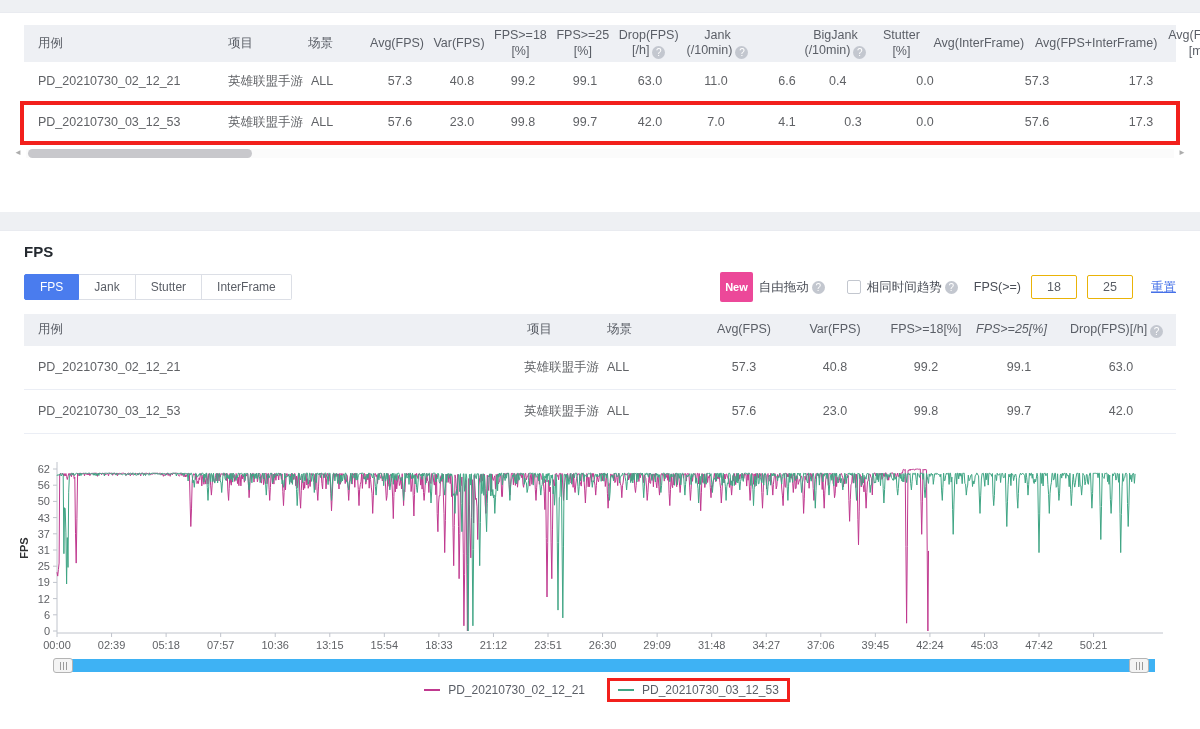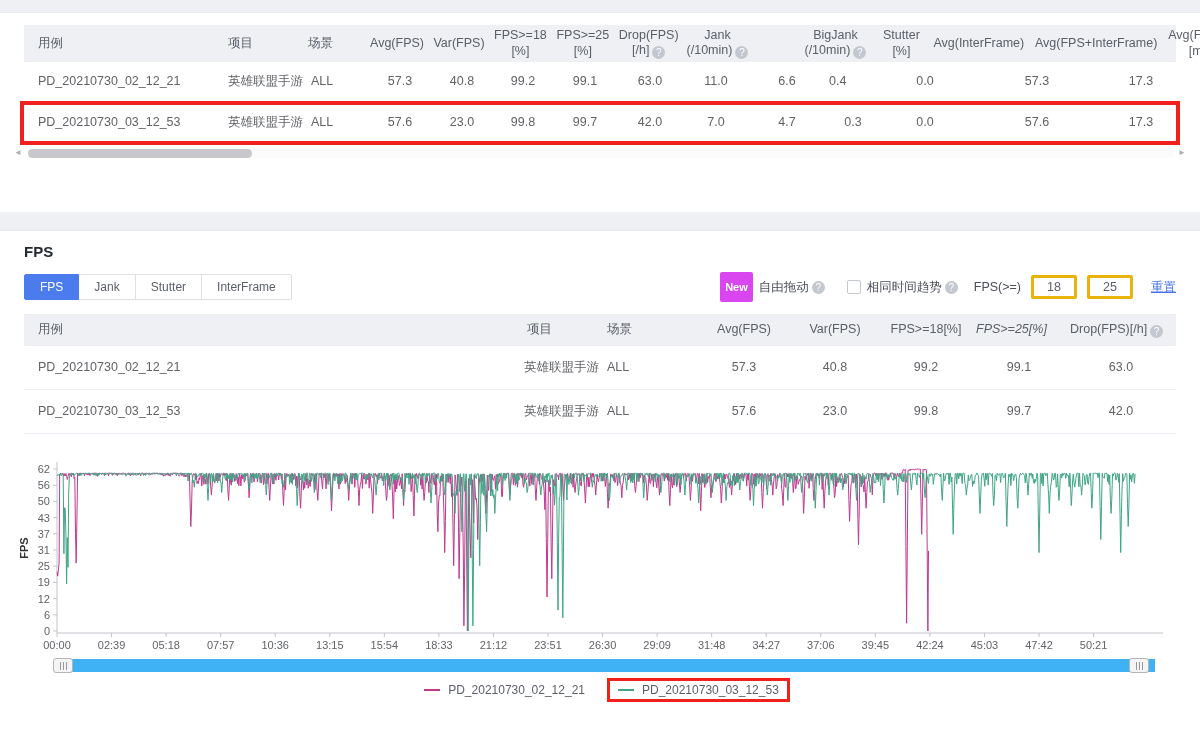--- a/index.html
+++ b/index.html
@@ -32,23 +32,23 @@
   .s-thumb { position:absolute; left:2px; top:0; width:224px; height:9px; background:#c8c8cc; border-radius:5px; cursor:pointer; }
   
   .subtitle { margin:12px 24px 0 24px; font-size:15px; font-weight:bold; color:#24292f; }
   .controls-row { margin:12px 24px 0 24px; display:flex; justify-content:space-between; align-items:center; }
   .tabs { display:flex; }
   .tab { height:26px; line-height:24px; padding:0 15px; border:1px solid #dcdfe6; border-left-width:0; font-size:12px; color:#5a5e66; background:#fff; cursor:pointer; }
   .tab:first-child { border-left-width:1px; border-radius:2px 0 0 2px; }
   .tab:last-child { border-radius:0 2px 2px 0; }
   .tab.active { background:#4a7cee; border-color:#4a7cee; color:#fff; }
   .right-controls { display:flex; align-items:center; font-size:12.5px; color:#4a4e57; }
-  .new-badge { background:#d946ef; color:#fff; font-size:11px; font-weight:bold; border-radius:2px; padding:9px 5px; margin-right:6px; }
+  .new-badge { background:#ec4899; color:#fff; font-size:11px; font-weight:bold; border-radius:2px; padding:9px 5px; margin-right:6px; }
   .checkbox { width:14px; height:14px; border:1px solid #c3c7cf; border-radius:2px; background:#fff; margin:0 6px 0 22px; cursor:pointer; }
-  .thr-input { width:46px; height:24px; border:3px solid #eab308; border-radius:2px; text-align:center; font-size:12.5px; color:#5a5e66; margin-left:10px; outline:none; font-family:inherit; }
+  .thr-input { width:46px; height:24px; border:1px solid #eab308; border-radius:2px; text-align:center; font-size:12.5px; color:#5a5e66; margin-left:10px; outline:none; font-family:inherit; }
   .reset-link { color:#4671e8; font-size:12.5px; margin-left:18px; text-decoration:underline; cursor:pointer; }
   .ctl-label { margin-left:16px; }
   
   .chart-wrap { margin:14px 0 0 16px; }
   
   .slider { position:relative; margin:2px 16px 0 16px; height:15px; }
   .sl-track { position:absolute; left:41px; width:1098px; top:1px; height:13px; background:#3eb2f4; }
   .sl-handle { position:absolute; top:0; width:20px; height:15px; border:1px solid #b4b4b4; border-radius:3px;
     background:#f4f4f4; cursor:ew-resize; z-index:2; }
   .sl-handle::after { content:""; position:absolute; left:6px; top:3px; width:8px; height:8px;
@@ -102,21 +102,21 @@
       <div class="t-row row-red">
         <div class="t-cell first" style="flex: 1 0 200px; text-align: left;">PD_20210730_03_12_53</div>
         <div class="t-cell" style="flex: 0 0 80px; text-align: left;">英雄联盟手游</div>
         <div class="t-cell" style="flex: 0 0 62px; text-align: left;">ALL</div>
         <div class="t-cell" style="flex: 0 0 62px; text-align: center;">57.6</div>
         <div class="t-cell" style="flex: 0 0 62px; text-align: center;">23.0</div>
         <div class="t-cell" style="flex: 0 0 60px; text-align: center;">99.8</div>
         <div class="t-cell" style="flex: 0 0 64px; text-align: center;">99.7</div>
         <div class="t-cell" style="flex: 0 0 66px; text-align: center;">42.0</div>
         <div class="t-cell" style="flex: 0 0 66px; text-align: center;">7.0</div>
-        <div class="t-cell" style="flex: 0 0 76px; text-align: center;">4.7</div>
+        <div class="t-cell" style="flex: 0 0 76px; text-align: center;">4.1</div>
         <div class="t-cell" style="flex: 0 0 56px; text-align: center;">0.3</div>
         <div class="t-cell" style="flex: 0 0 88px; text-align: center;">0.0</div>
         <div class="t-cell" style="flex: 0 0 136px; text-align: center;">57.6</div>
         <div class="t-cell" style="flex: 0 0 72px; text-align: center;">17.3</div>
       </div>
     </div>
   <div class="hscroll">
     <span class="s-arrow">◄</span>
     <div class="s-track">
       <div class="s-thumb"></div>

